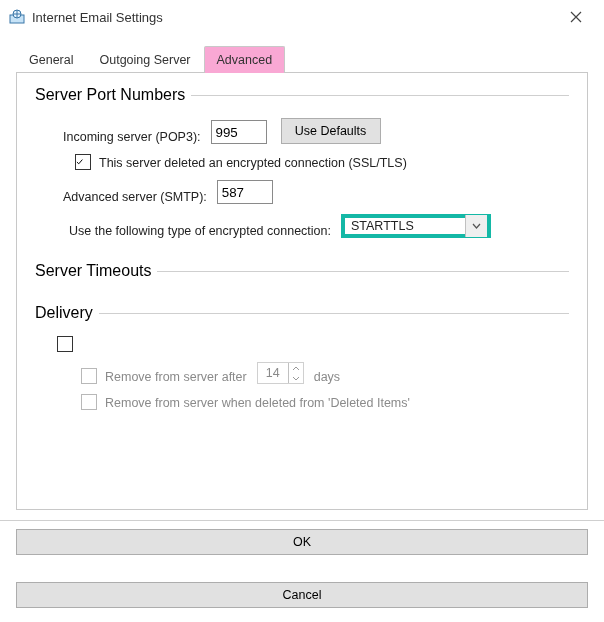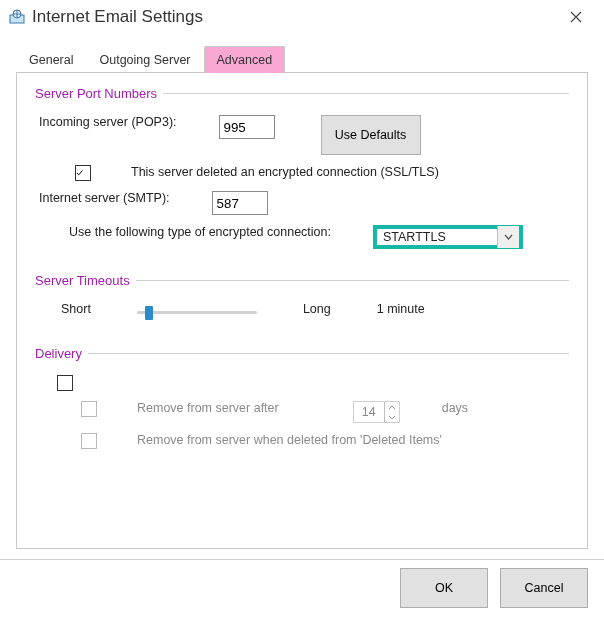--- a/index.html
+++ b/index.html
@@ -21,21 +21,21 @@
     flex-direction: column;
   }
   .titlebar {
     display: flex;
     align-items: center;
     height: 34px;
     padding: 0 8px;
     background: #fff;
   }
   .titlebar .icon { width: 18px; height: 18px; margin-right: 6px; display:flex; align-items:center; justify-content:center;}
-  .titlebar .title { flex: 1; font-size: 17px; color: #333; }
+  .titlebar .title { flex: 1; font-size: 13px; color: #333; }
   .titlebar .close { width: 40px; height: 24px; display:flex; align-items:center; justify-content:center; cursor:pointer;}
   .tabs {
     display: flex;
     align-items: flex-end;
     padding: 12px 16px 0 16px;
     justify-content: center;
   }
   .tab {
     padding: 6px 12px 6px 12px;
     border: 1px solid transparent;
@@ -74,35 +74,35 @@
     position:relative;
   }
   fieldset {
     border: none;
     border-top: 1px solid #cfcfcf;
     margin: 0 0 14px 0;
     padding: 10px 0 0 0;
   }
   legend {
     padding: 0 6px 0 0;
-    color: #a21caf;
-    font-size: 13px;
-  }
-  .row { display:flex; align-items:flex-start; margin: 4px 0 10px 4px; gap: 32px; }
+    color: #000000;
+    font-size: 16px;
+  }
+  .row { display:flex; align-items:flex-end; margin: 4px 0 10px 28px; }
   .row.indent2 { margin-left:40px; }
   label.txt { margin-right:10px; }
   input.num {
     width: 56px;
     height: 24px;
     padding: 2px 4px;
     border: 1px solid #8a8a8a;
     background:#fff;
   }
   .btn {
-    height: 40px;
+    height: 26px;
     min-width: 100px;
     padding: 0 12px;
     border: 1px solid #adadad;
     background: #e1e1e1;
     cursor: pointer;
     font: inherit;
   }
   .defaults { margin-left: 14px; }
   .chk {
     width: 16px; height:16px;
@@ -128,24 +128,25 @@
     width:120px; height:20px; position:relative; margin:0 10px;
   }
   .slider .track{position:absolute; top:9px; left:0; right:0; height:3px; background:#d0d0d0; border-radius:2px;}
   .slider .thumb{position:absolute; top:4px; width:8px; height:14px; background:#2b8acb; border-radius:1px;}
   .spinner{display:flex; align-items:center; border:1px solid #b0b0b0; height:22px; background:#fff;}
   .spinner .spv{width:30px; text-align:center;}
   .spinner .spbtns{display:flex; flex-direction:column; border-left:1px solid #c0c0c0;}
   .spinner .spbtns div{height:10px; width:14px; display:flex; align-items:center; justify-content:center;}
   .spinner.disabled{ color:#8a8a8a; border-color:#d0d0d0;}
   .footer{
-    display:flex; justify-content:flex-end; gap:12px;
+    display:flex; justify-content:flex-end; gap:27px;
     padding: 8px 16px 14px 16px;
     border-top:1px solid #cfcfcf;
     background:#fff;
+    flex-direction:column;
   }
   .footer .btn{ min-width:88px; }
   .slider-row span{ margin:0 4px; }
 </style>
 </head>
 <body>
 
 <div class="dialog">
   <div class="titlebar">
     <span class="icon">
@@ -186,48 +187,39 @@
       <div class="row indent2">
         <span class="chk checked">
           <svg viewBox="0 0 12 12">
               <path d="M1.5 6 L4.5 9 L10.5 2" stroke="#000" stroke-width="1.6" fill="none"></path>
             </svg>
         </span>
         <span>This server deleted an encrypted connection (SSL/TLS)</span>
       </div>
 
       <div class="row">
-        <label class="txt">Internet server (SMTP):</label>
+        <label class="txt">Advanced server (SMTP):</label>
         <input class="num" value="587" style="">
       </div>
 
       <div class="row indent2" style="margin-left:34px;">
         <label class="txt">Use the following type of encrypted connection:</label>
         <div class="sel" style="width:150px;">
           <span class="cur">STARTTLS</span>
           <span class="arrow">
             <svg width="9" height="6" viewBox="0 0 9 6">
                 <path d="M1 1 L4.5 5 L8 1" stroke="#555" stroke-width="1.2" fill="none"></path>
               </svg>
           </span>
         </div>
       </div>
     </fieldset>
 
     <fieldset>
       <legend>Server Timeouts</legend>
-      <div class="row slider-row" style="margin-left:22px;">
-        <span>Short</span>
-        <div class="slider">
-          <div class="track"></div>
-          <div class="thumb" id="timeout-thumb" style="left: 7%;"></div>
-        </div>
-        <span>Long</span>
-        <span style="margin-left:10px;">1 minute</span>
-      </div>
     </fieldset>
 
     <fieldset>
       <legend>Delivery</legend>
       <div class="row" style="margin-left:22px;">
         <span class="chk"></span>
       </div>
       <div class="row disabled-text" style="margin-left:46px;">
         <span class="chk disabled"></span>
         <span>Remove from server after</span>

